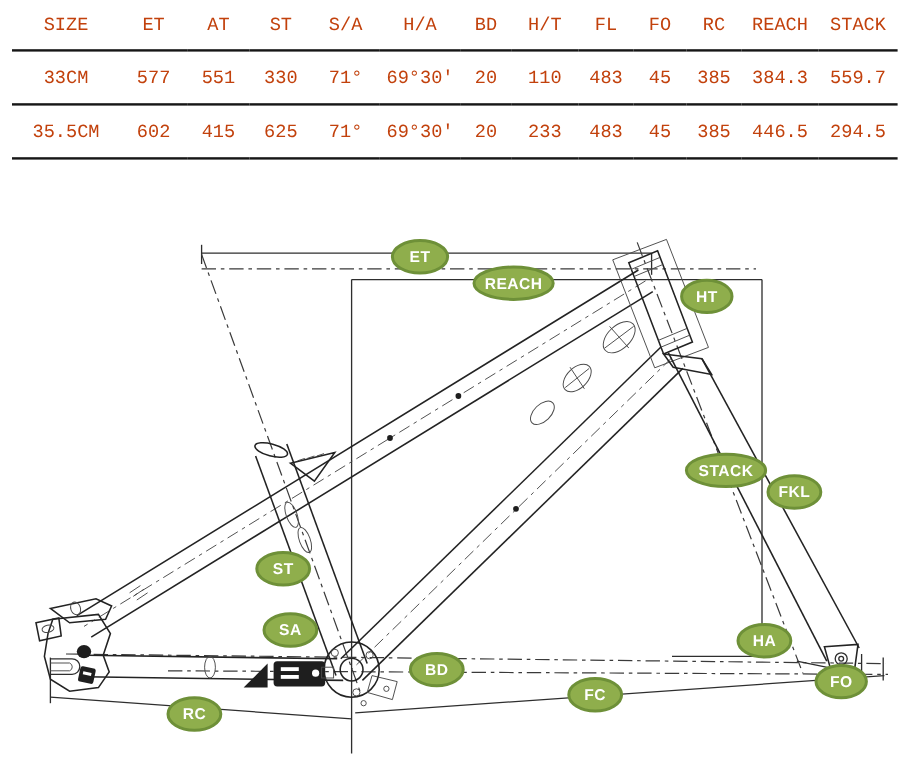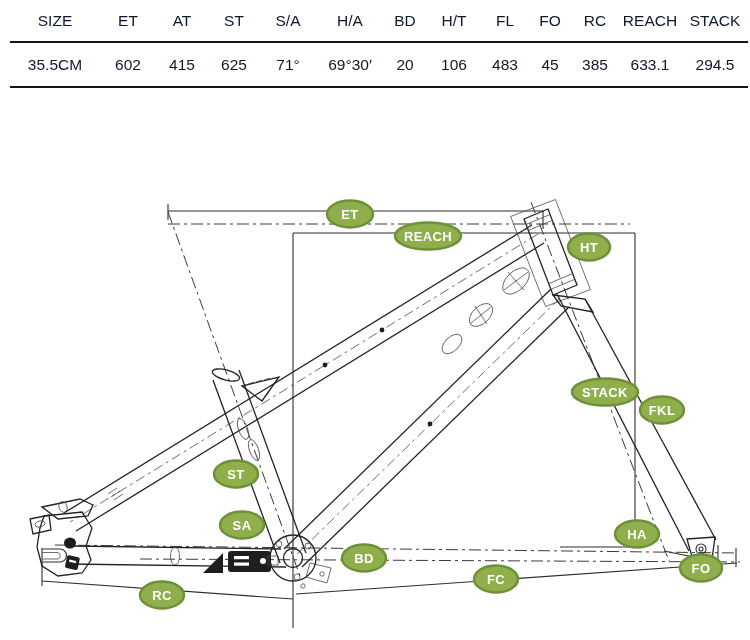--- a/index.html
+++ b/index.html
@@ -1,20 +1,20 @@
 <!DOCTYPE html>
 <html><head>
 <meta charset="utf-8">
 <style>
   html,body{margin:0;padding:0;background:#ffffff;width:750px;height:640px;overflow:hidden;}
   .stage{position:relative;width:750px;height:640px;background:#fff;font-family:"Liberation Sans",sans-serif;}
 
   
   .geo-table{position:absolute;left:10px;top:0;width:738px;border-collapse:collapse;table-layout:fixed;
-             font-family:Liberation Sans, sans-serif;font-size:15.5px;color:#0f172a;}
+             font-family:Liberation Mono, monospace;font-size:15.5px;color:#c2410c;}
   .geo-table th,.geo-table td{font-weight:400;text-align:center;padding:0;white-space:nowrap;}
   .geo-table thead th{height:41px;border-bottom:2px solid #161616;}
   .geo-table tbody td{height:43px;border-bottom:2px solid #161616;}
 
   
   .diagram{position:absolute;left:0;top:0;width:750px;height:640px;}
   .ln{stroke:#2e2e2e;stroke-width:1.1;fill:none;}
   .tube{stroke:#232323;stroke-width:1.3;fill:none;}
   .vthin{stroke:#4a4a4a;stroke-width:0.8;fill:none;}
   .dd{stroke:#3a3a3a;stroke-width:1;fill:none;stroke-dasharray:12 4 3 4;}
@@ -57,32 +57,47 @@
         <th>H/T</th>
         <th>FL</th>
         <th>FO</th>
         <th>RC</th>
         <th>REACH</th>
         <th>STACK</th>
       </tr>
     </thead>
     <tbody>
       <tr>
+        <td>33CM</td>
+        <td>577</td>
+        <td>551</td>
+        <td>330</td>
+        <td>71°</td>
+        <td>69°30′</td>
+        <td>20</td>
+        <td>110</td>
+        <td>483</td>
+        <td>45</td>
+        <td>385</td>
+        <td>384.3</td>
+        <td>559.7</td>
+      </tr>
+      <tr>
         <td>35.5CM</td>
         <td>602</td>
         <td>415</td>
         <td>625</td>
         <td>71°</td>
         <td>69°30′</td>
         <td>20</td>
-        <td>106</td>
+        <td>233</td>
         <td>483</td>
         <td>45</td>
         <td>385</td>
-        <td>633.1</td>
+        <td>446.5</td>
         <td>294.5</td>
       </tr>
     </tbody>
   </table>
 
   <svg class="diagram" viewBox="0 0 750 640">
 
     <g>
       <path class="ln" d="M168,211 H543"></path>
       <path class="ln" d="M168,204 V220"></path>

